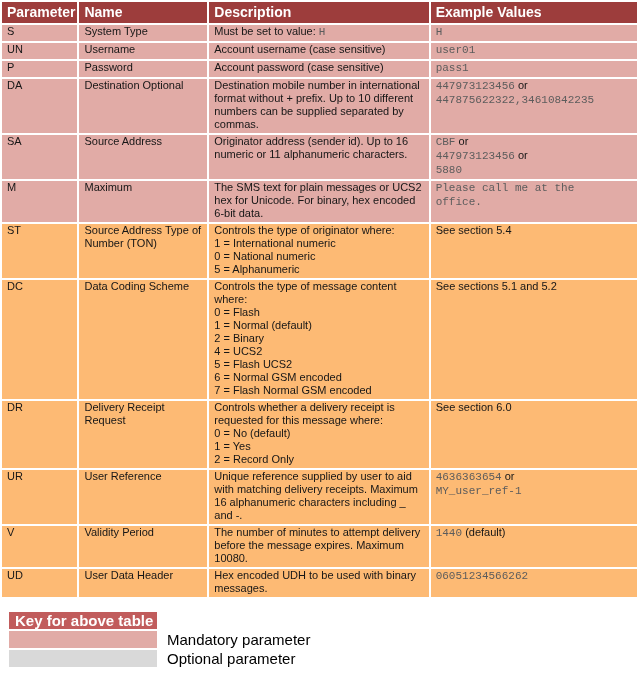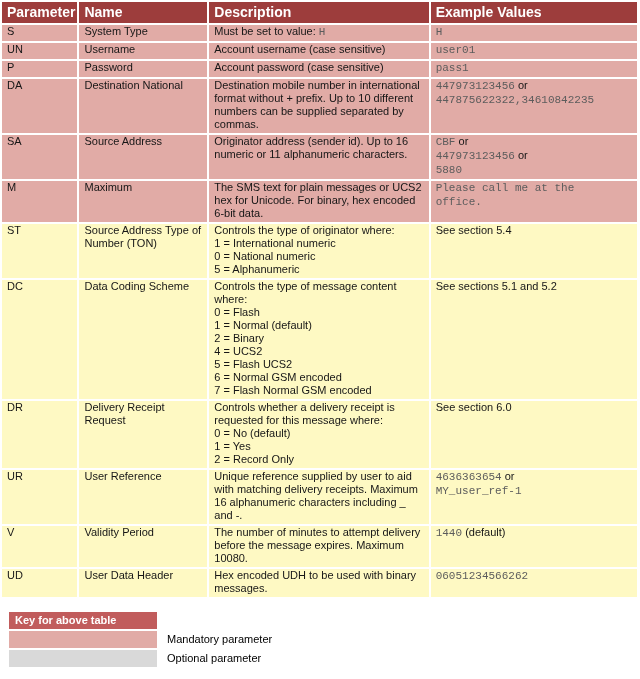--- a/index.html
+++ b/index.html
@@ -21,30 +21,30 @@
     text-align:left;font-weight:bold;font-size:14px;
     padding:2px 5px 3px 5px;
     white-space:nowrap;overflow:hidden;
   }
   .param-table td{
     vertical-align:top;
     padding:0px 5px 2px 5px;
     line-height:13px;
   }
   td.mandatory{background:#e1aba6;}
-  td.optional{background:#fef9c3;}
+  td.optional{background:#fdba74;}
   .mono{
     font-family:"Liberation Mono",monospace;
     color:#5c5c5c;
     letter-spacing:0px;
   }
   .line{min-height:13px;}
   .key-section{margin-top:11px;margin-left:7px;}
   .key-table{border-collapse:separate;border-spacing:2px;}
-  .key-table td{padding:0;line-height:17px;font-size:11px;}
+  .key-table td{padding:0;line-height:17px;font-size:15px;}
   .key-title-cell{
     background:#c15c5c;color:#ffffff;font-weight:bold;
     width:142px;height:17px;padding:0 0 0 6px !important;
     white-space:nowrap;
   }
   .key-swatch{width:142px;height:17px;}
   .key-swatch.mandatory{background:#e1aba6;}
   .key-swatch.optional{background:#d9d9d9;}
   .key-label{padding-left:8px !important;color:#000;vertical-align:middle;white-space:nowrap;}
 </style>
@@ -92,21 +92,21 @@
         <td class="mandatory">Password</td>
         <td class="mandatory">
           <div class="line"><span>Account password (case sensitive)</span></div>
         </td>
         <td class="mandatory">
           <div class="line"><span class="mono">pass1</span></div>
         </td>
       </tr>
       <tr>
         <td class="mandatory">DA</td>
-        <td class="mandatory">Destination National</td>
+        <td class="mandatory">Destination Optional</td>
         <td class="mandatory">
           <div class="line"><span>Destination mobile number in international format without + prefix. Up to 10 different numbers can be supplied separated by commas.</span></div>
         </td>
         <td class="mandatory">
           <div class="line"><span class="mono">447973123456</span><span> or</span></div>
           <div class="line"><span class="mono">447875622322,34610842235</span></div>
         </td>
       </tr>
       <tr>
         <td class="mandatory">SA</td>

